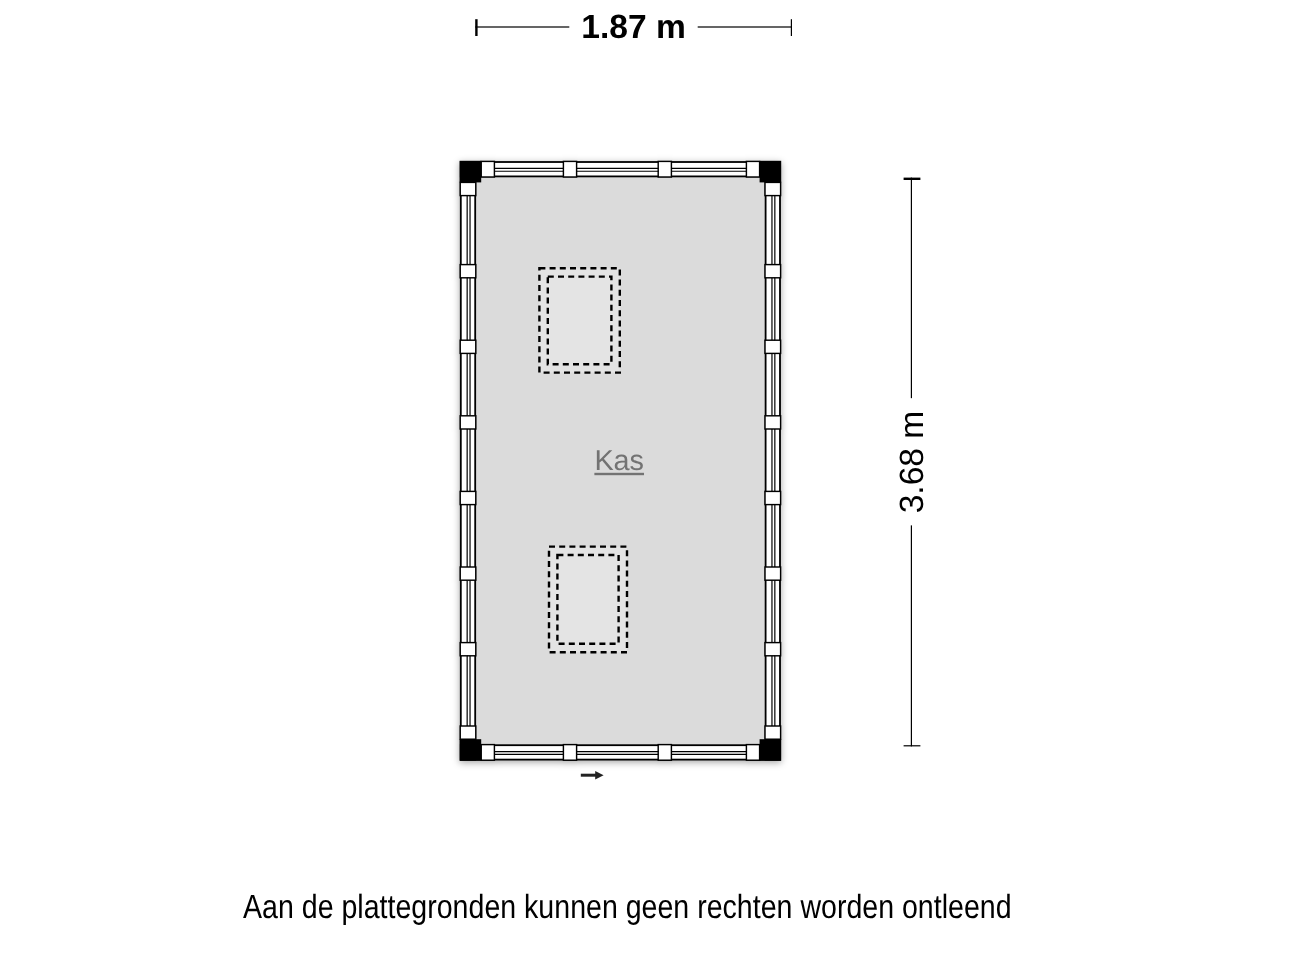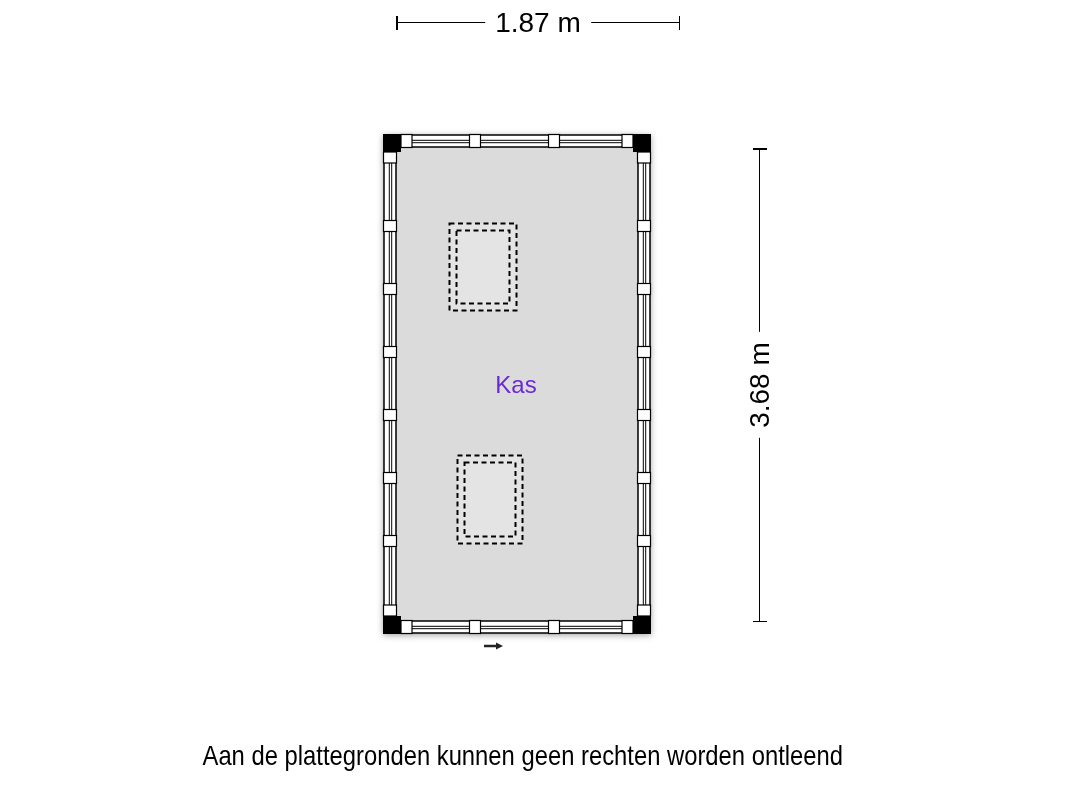--- a/index.html
+++ b/index.html
@@ -14,22 +14,23 @@
     height: 810px;
     background: #ffffff;
     overflow: hidden;
   }
 
   
   .dim-h {
     position: absolute;
     left: 396px;
     top: 16px;
-    width: 284px;
+    width: 264px;
     height: 14px;
+    font-weight: bold;
   }
   .dim-h .dim-line {
     position: absolute;
     left: 0; right: 0;
     top: 6px;
     height: 0;
     border-top: 1.5px solid #000;
   }
   .dim-h .tick {
     position: absolute;
@@ -93,22 +94,23 @@
     left: 0;
     top: 0;
   }
 
   .room-label {
     position: absolute;
     left: 516px;
     top: 385px;
     transform: translate(-50%, -50%);
     font-size: 24px;
-    color: #6d28d9;
-    white-space: nowrap;
+    color: #737373;
+    white-space: nowrap;
+    text-decoration: underline;
   }
 
   
   .footer {
     position: absolute;
     left: 0;
     top: 740px;
     width: 1046px;
     text-align: center;
     color: #000;

